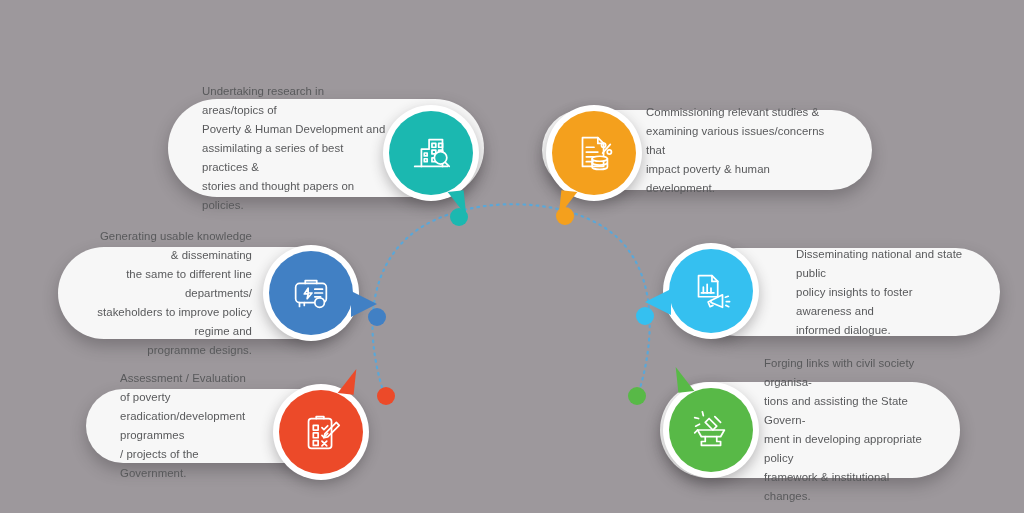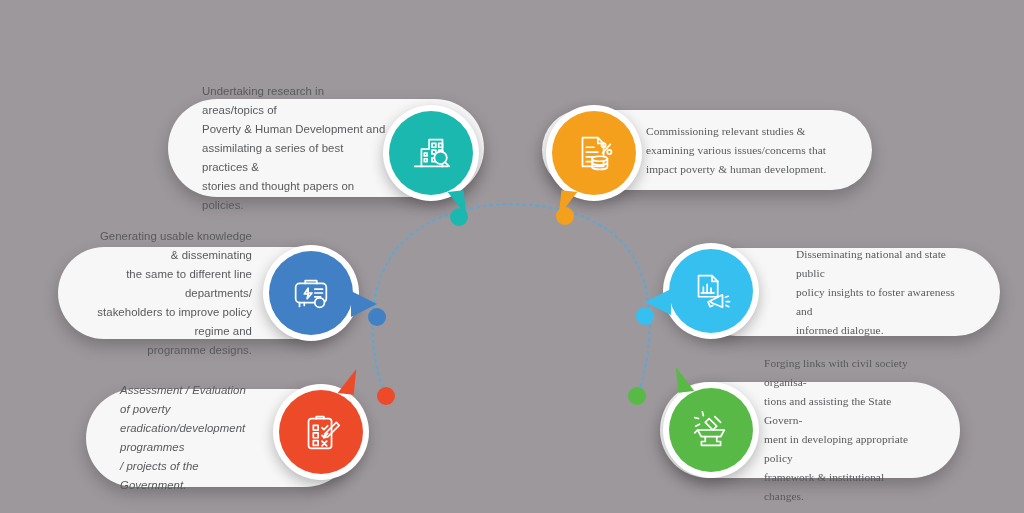--- a/index.html
+++ b/index.html
@@ -62,21 +62,20 @@
     white-space: pre-line;
     letter-spacing: 0.05px;
   }
   .card.left .card-text {
     padding-left: 34px;
     padding-right: 96px;
   }
   .card.right .card-text {
     padding-left: 104px;
     padding-right: 36px;
-    font-family: Liberation Serif, serif;
   }
 
   
   .badge-wrap {
     position: absolute;
     z-index: 3;
     width: 96px;
     height: 96px;
   }
   .badge-ring {
@@ -279,21 +278,21 @@
             <path d="M24 34l12-6v13l-12-5z"></path>
             <path d="M24 34l-3 1.4 2 5 3-1.4"></path>
             <path d="M39 30.5l3-1M40 35h3.4M39.5 39l3 1.4"></path>
           </svg>
         </span>
       </div>
     </div>
   </div>
 
   <div class="item">
-    <div class="card left" style="left:86px; top:389px; width:268px; height:98px;font-style:italic;">
+    <div class="card left" style="left:86px; top:389px; width:268px; height:74px;">
       <div class="card-text">Assessment / Evaluation of poverty
 eradication/development programmes
 / projects of the Government.</div>
     </div>
     <div class="badge-wrap" style="left:273px; top:384px; color:#ec4a29;">
       <div class="tail tail-up-right"></div>
       <div class="badge-ring"></div>
       <div class="badge-circle" style="background:#ec4a29;">
         <span class="badge-icon">
           <svg viewBox="0 0 48 48" fill="none" stroke="#ffffff" stroke-width="1.8" stroke-linecap="round" stroke-linejoin="round">

